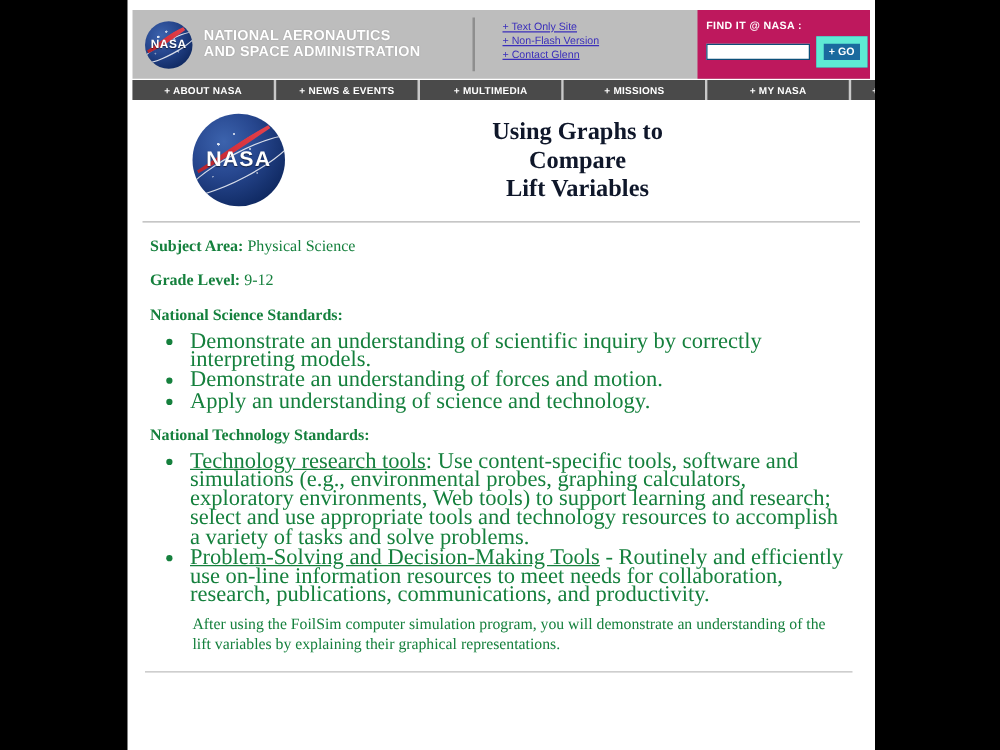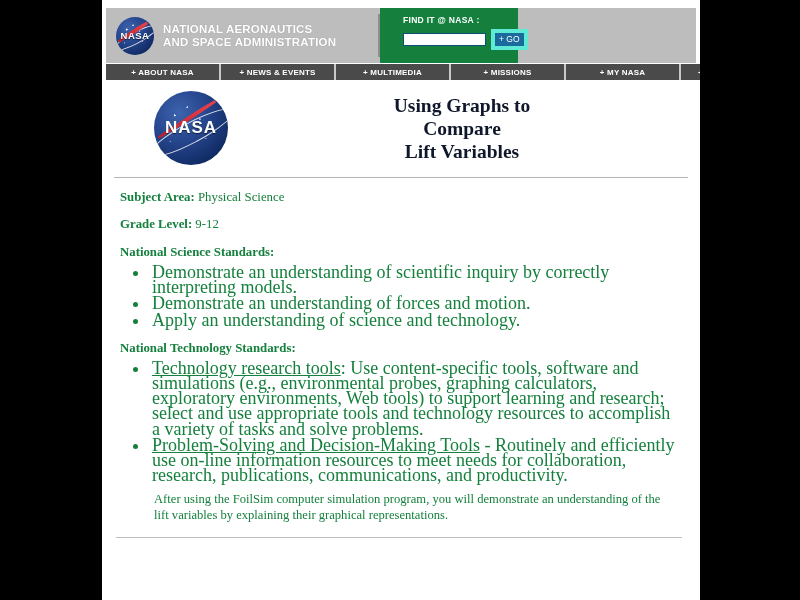--- a/index.html
+++ b/index.html
@@ -74,22 +74,22 @@
     font-family: "Liberation Sans", sans-serif;
     font-size: 8.5px;
     line-height: 11px;
     color: #3b2fbb;
     text-decoration: underline;
     white-space: nowrap;
   }
   .findit {
     width: 138px;
     flex: 0 0 138px;
-    background: #15803d;
-    padding: 7px 7px 0 23px;
+    background: #be185d;
+    padding: 7px 7px 0 7px;
     box-sizing: border-box;
   }
   .findit-label {
     font-family: "Liberation Sans", sans-serif;
     font-size: 8.5px;
     font-weight: bold;
     color: #ffffff;
     letter-spacing: .3px;
     margin-bottom: 4px;
     white-space: nowrap;
@@ -102,24 +102,24 @@
     border: 1px solid #0d4f79;
     margin-right: 5px;
     padding: 0 2px;
     font-family: "Liberation Sans", sans-serif;
     font-size: 9px;
     box-sizing: border-box;
   }
   .go-btn {
     font-family: "Liberation Sans", sans-serif;
     font-size: 8.5px;
-    font-weight: normal;
+    font-weight: bold;
     color: #ffffff;
     background: #1a6a9e;
-    border: 4px solid #5eead4;
+    border: 6px solid #5eead4;
     padding: 1px 4px;
     line-height: 11px;
     white-space: nowrap;
     cursor: pointer;
   }
 
   
   .navbar {
     display: flex;
     margin: 1px 4px 0 4px;
@@ -298,20 +298,25 @@
           </div>
         <div class="mb-vector"></div>
         <div class="mb-text">NASA</div>
       </div>
       <div class="agency-name">NATIONAL AERONAUTICS
 AND SPACE ADMINISTRATION</div>
     </div>
 
     <div class="mast-divider"></div>
 
+    <div class="mast-links">
+      <a href="#">+ Text Only Site</a>
+      <a href="#">+ Non-Flash Version</a>
+      <a href="#">+ Contact Glenn</a>
+    </div>
 
     <div class="findit">
       <div class="findit-label">FIND IT @ NASA :</div>
       <div class="findit-row">
         <input class="findit-input" type="text" value="" style="">
         <button class="go-btn">+ GO</button>
       </div>
     </div>
   </div>
 

